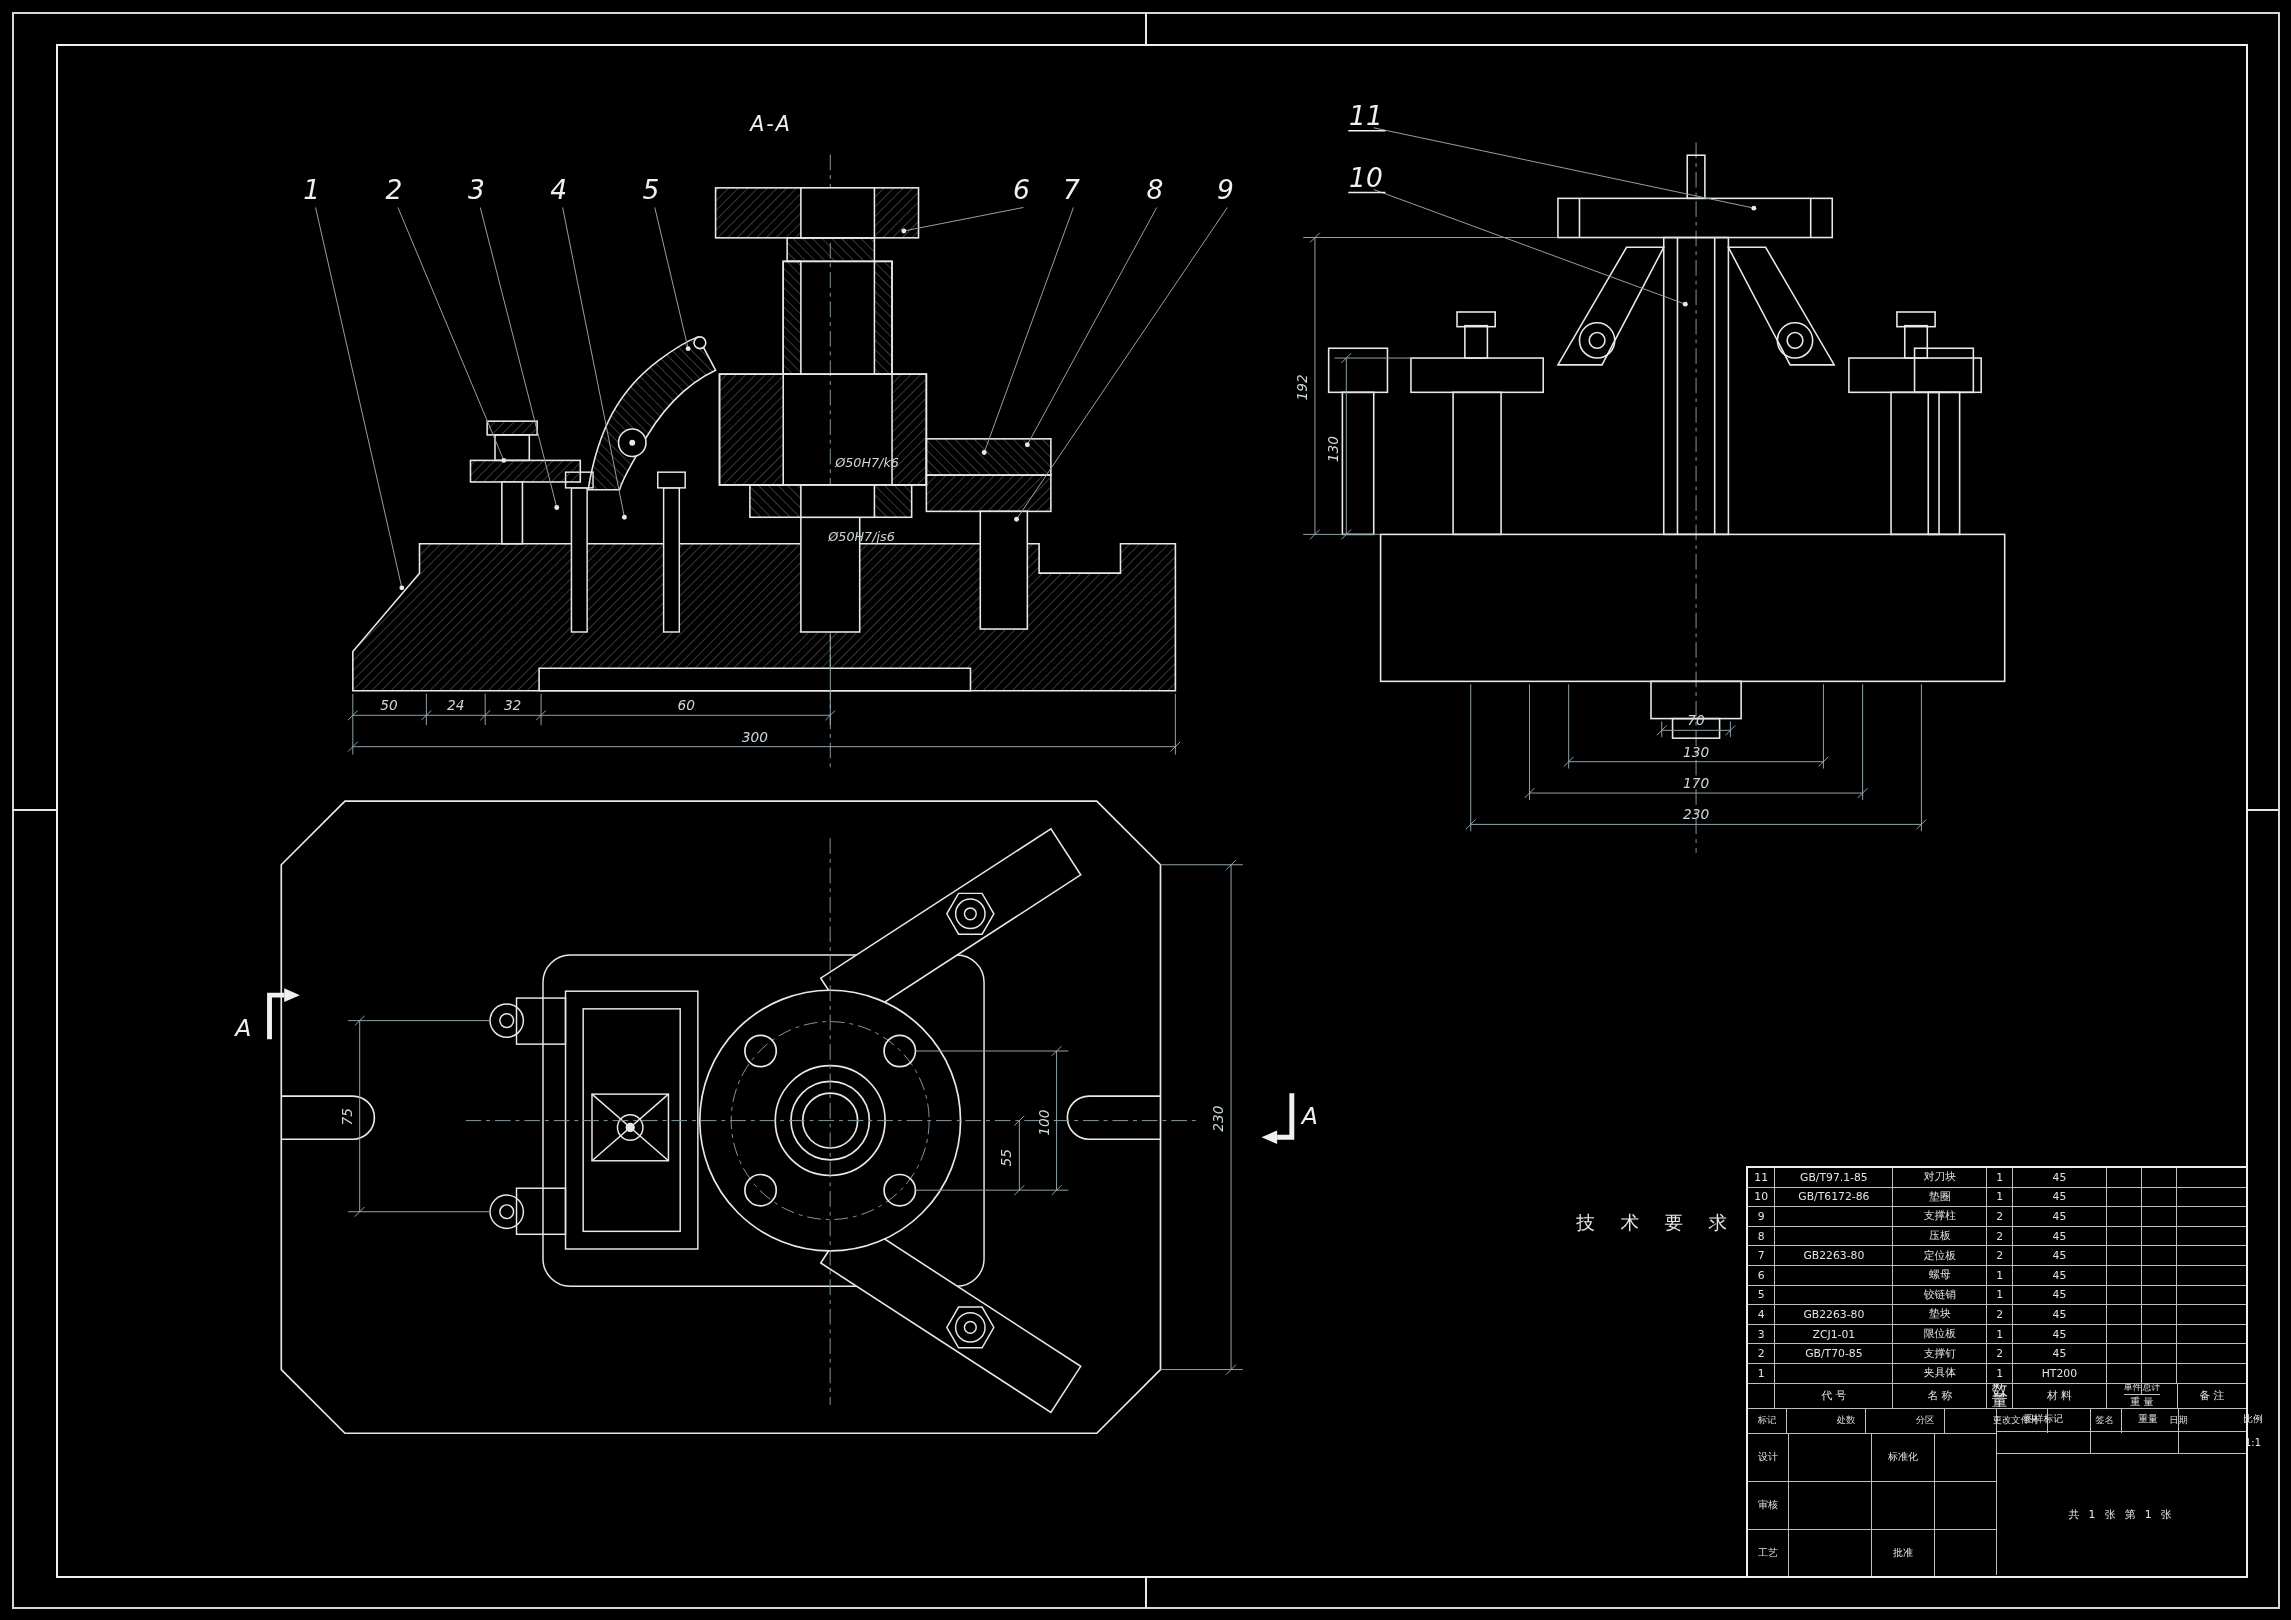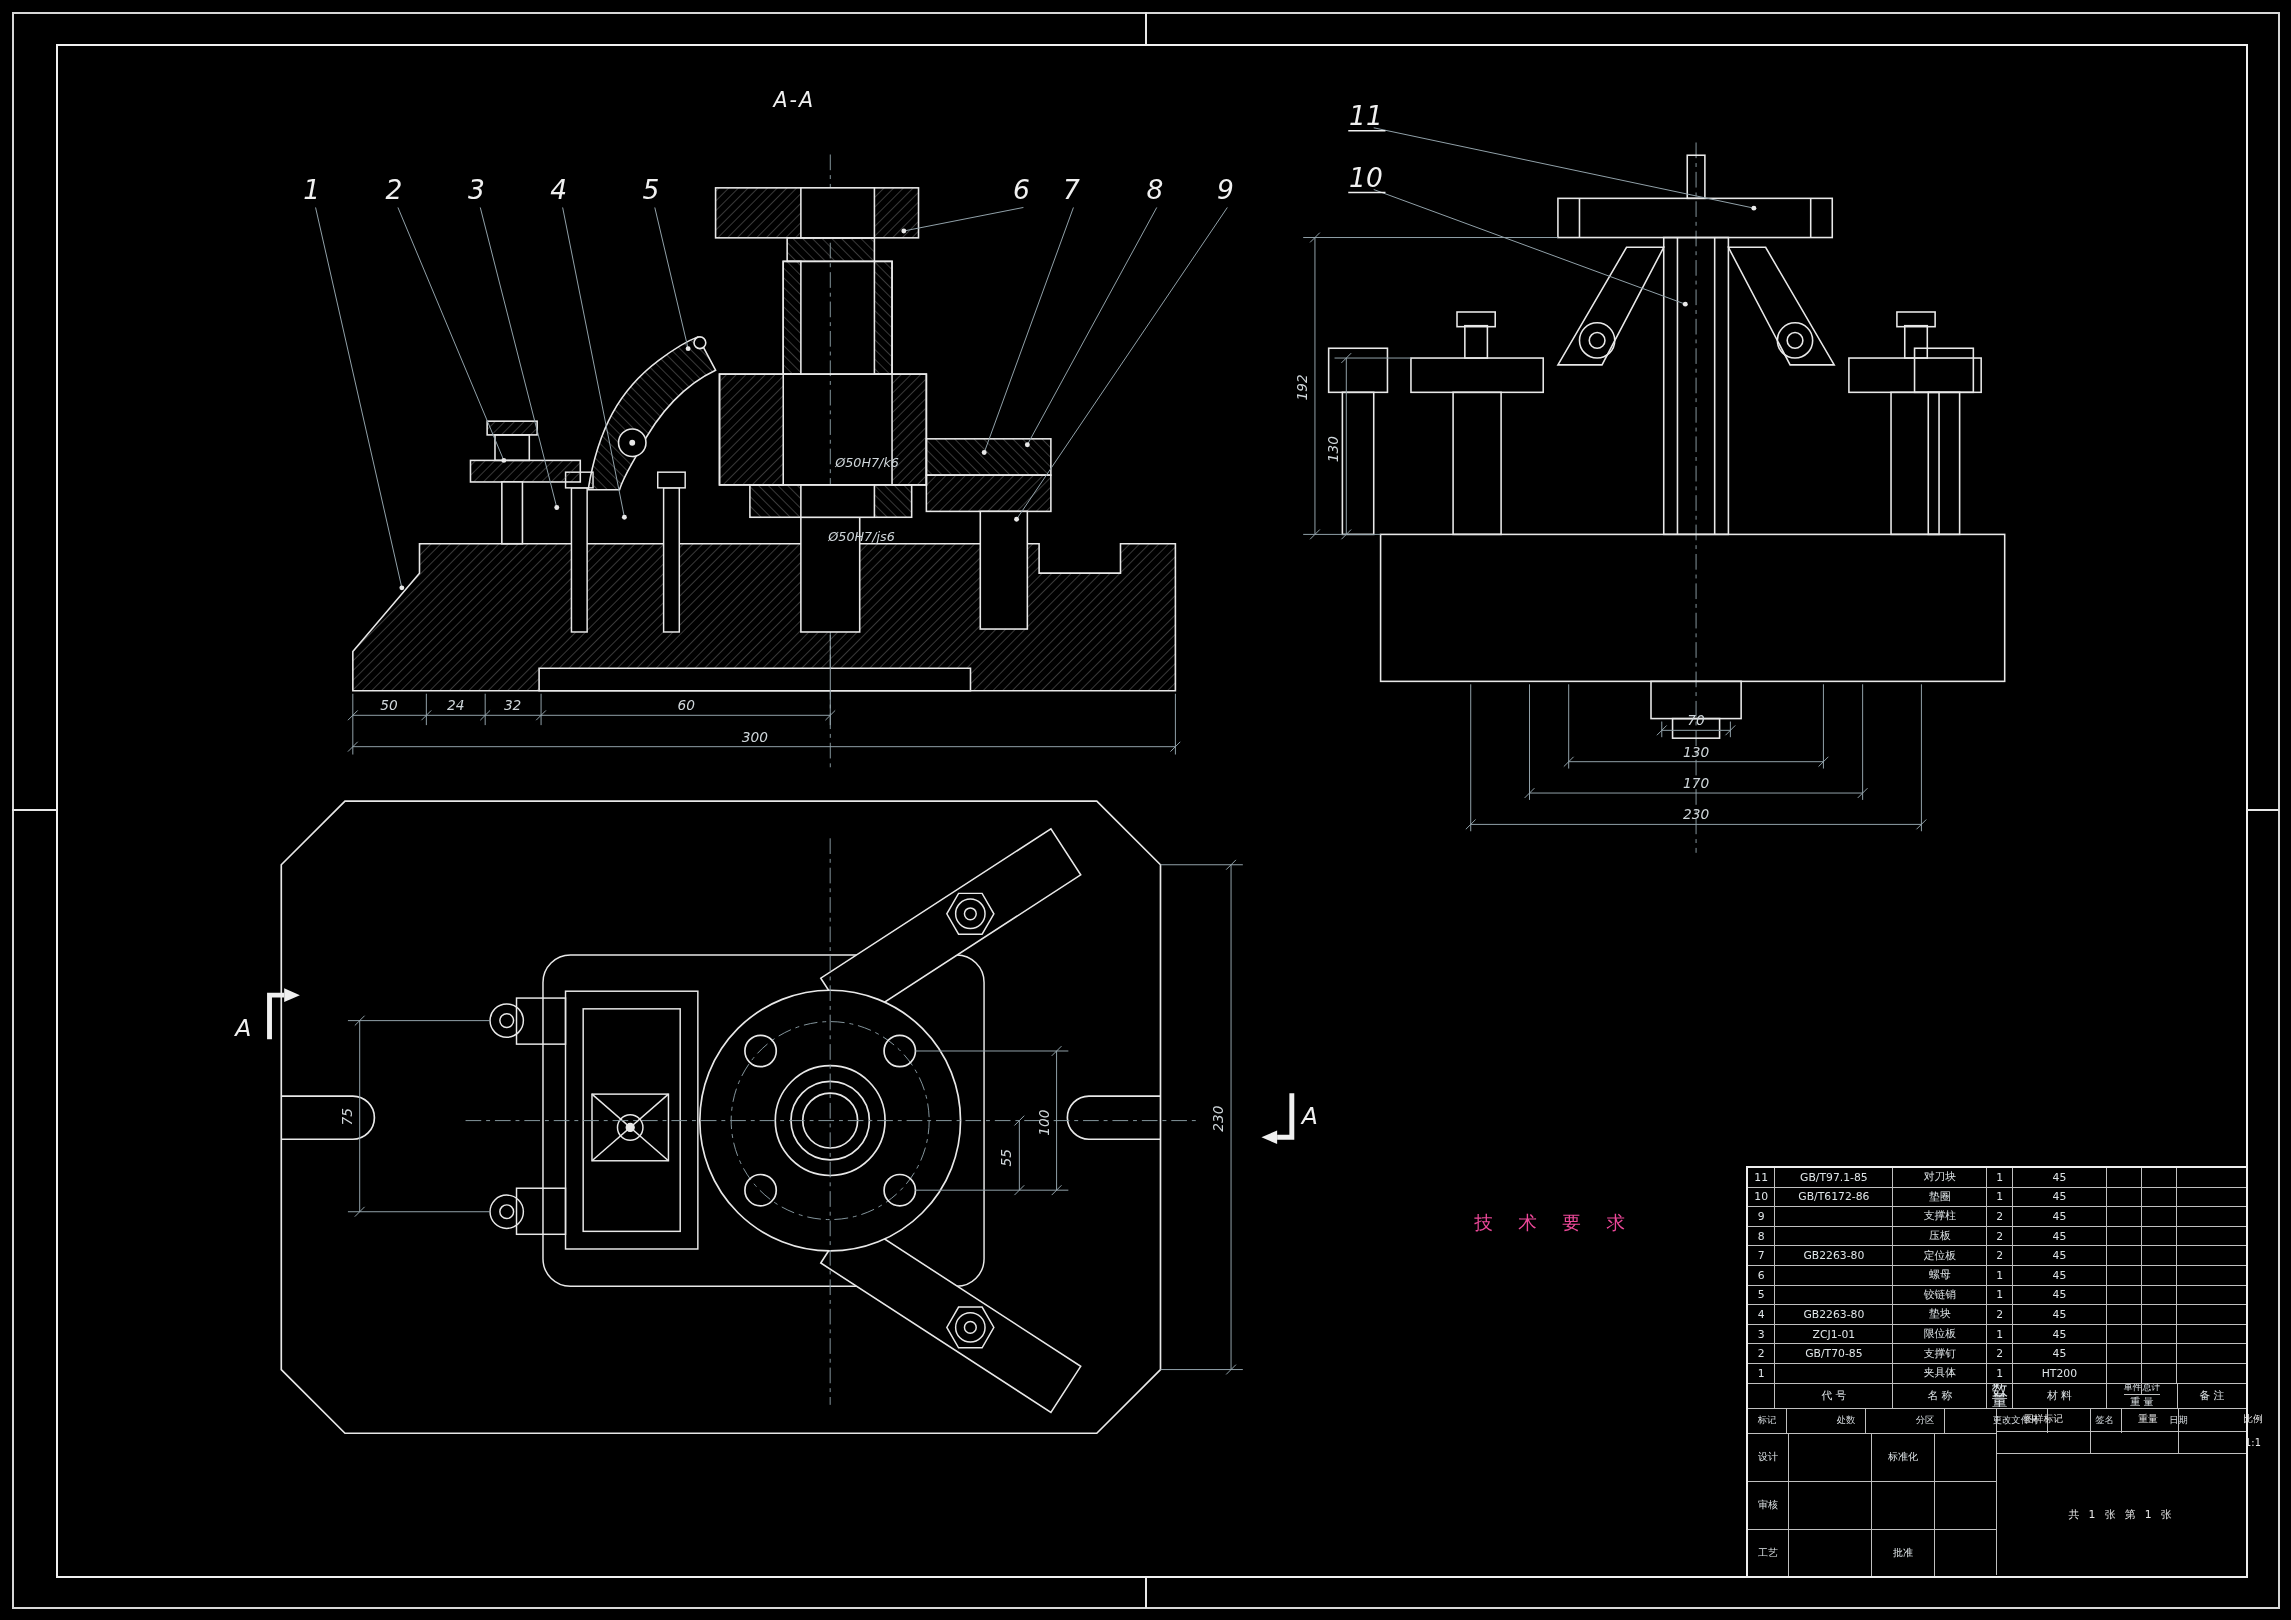--- a/index.html
+++ b/index.html
@@ -5,21 +5,21 @@
   html,body{margin:0;padding:0;background:#000;}
   body{position:relative;width:2292px;height:1620px;overflow:hidden;
        font-family:"DejaVu Sans",sans-serif;color:#e8e8e8;}
   .abs{position:absolute;}
   .frame-outer{left:11.8px;top:11.8px;width:2268px;height:1597px;border:2px solid #d7d7d7;box-sizing:border-box;}
   .frame-inner{left:56px;top:44px;width:2192px;height:1534px;border:2.9px solid #f0f0f0;box-sizing:border-box;}
   .cmark{background:#e8e8e8;}
   .section-label{font-size:20.6px;font-style:italic;letter-spacing:2px;color:#f0f0f0;}
   
   .techreq{width:365px;color:#d9dfe3;}
-  .tr-title{text-align:center;font-size:18.6px;letter-spacing:9.8px;margin-bottom:9.8px;color:#ec4899;}
+  .tr-title{text-align:right;font-size:18.6px;letter-spacing:9.8px;margin-bottom:9.8px;color:#e5e5e5;}
   .tr-item{font-size:13.2px;font-style:italic;line-height:20.6px;white-space:nowrap;}
   
   .tblock{left:1746px;top:1166px;width:502px;height:412px;border:2.5px solid #ededed;box-sizing:border-box;background:#000;}
   .pt-row{display:grid;grid-template-columns:27.4px 118px 94px 25.5px 94px 35px 35px 68px;height:19.6px;border-bottom:1px solid #bfbfbf;box-sizing:border-box;}
   .pt-row .c{border-right:1px solid #bfbfbf;font-size:10.8px;display:flex;align-items:center;justify-content:center;
              overflow:hidden;white-space:nowrap;color:#dfe5e8;box-sizing:border-box;}
   .pt-row .c:last-child{border-right:none;}
   .pt-head{grid-template-columns:27.4px 118px 94px 25.5px 94px 71px 68px;height:25.5px;}
   .pt-head .qty{white-space:normal;text-align:center;line-height:10.8px;font-size:16px;}
   .wsplit{display:flex;flex-direction:column;padding:0;}
@@ -48,21 +48,21 @@
 </head>
 <body>
 
 <div class="abs frame-outer"></div>
 <div class="abs frame-inner"></div>
 <div class="abs cmark" style="left:1145px;top:11.8px;width:2px;height:32px"></div>
 <div class="abs cmark" style="left:1145px;top:1578px;width:2px;height:30px"></div>
 <div class="abs cmark" style="left:11.8px;top:809px;width:44px;height:2px"></div>
 <div class="abs cmark" style="left:2247px;top:809px;width:32px;height:2px"></div>
 
-<div class="abs section-label" style="left:727px;top:88px;width:88px;text-align:right">A-A</div>
+<div class="abs section-label" style="left:727px;top:112px;width:88px;text-align:center">A-A</div>
 
 <svg class="abs" style="left:294px;top:127px" width="951" height="657" viewBox="0 0 970 670">
   <defs>
     <pattern id="h1" width="7" height="7" patternUnits="userSpaceOnUse" patternTransform="rotate(45)">
       <line x1="0" y1="0" x2="0" y2="7" stroke="#8f8f8f" stroke-width="0.8"></line>
     </pattern>
     <pattern id="h2" width="7" height="7" patternUnits="userSpaceOnUse" patternTransform="rotate(135)">
       <line x1="0" y1="0" x2="0" y2="7" stroke="#8f8f8f" stroke-width="0.8"></line>
     </pattern>
   </defs>

